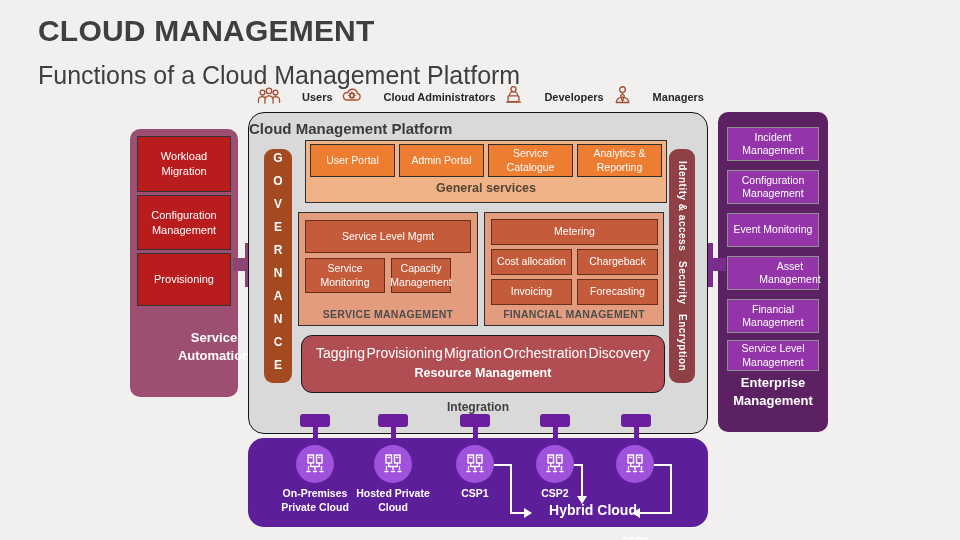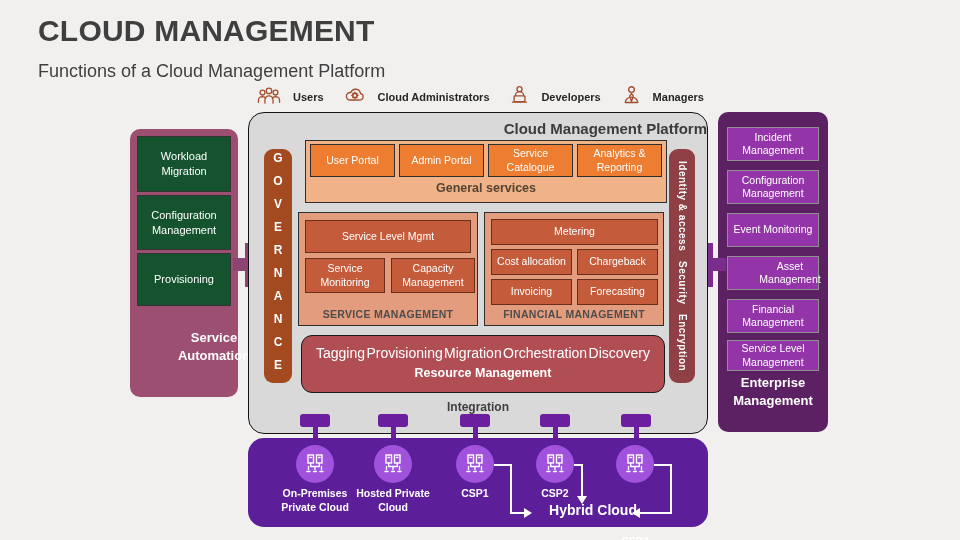--- a/index.html
+++ b/index.html
@@ -6,31 +6,31 @@
   body{
     width:960px;height:540px;position:relative;overflow:hidden;
     background:#f1f0ee;
     font-family:"Liberation Sans", sans-serif;
     -webkit-font-smoothing:antialiased;
   }
   .abs{position:absolute;}
 
   
   .slide-title{left:38px;top:14px;font-size:30px;font-weight:bold;color:#3f3f3f;letter-spacing:.2px;}
-  .slide-subtitle{left:38px;top:61px;font-size:18px;color:#3f3f3f;}
+  .slide-subtitle{left:38px;top:61px;font-size:25px;color:#3f3f3f;}
 
   
   .actors{left:252px;top:84px;width:456px;height:26px;display:flex;align-items:center;justify-content:space-between;padding:0 4px;box-sizing:border-box;}
-  .actor{display:flex;align-items:center;gap:11px;}
+  .actor{display:flex;align-items:center;gap:20px;}
   .actor svg{stroke:#a34e2e;fill:none;stroke-width:1.6;stroke-linecap:round;stroke-linejoin:round;}
   .actor-label{font-size:11px;font-weight:bold;color:#262626;}
 
   
   .platform{left:248px;top:112px;width:460px;height:322px;background:#d9d9d9;border:1.5px solid #141414;border-radius:16px;box-sizing:border-box;}
-  .platform-title{left:0;top:7px;width:100%;text-align:right;font-size:15px;font-weight:bold;color:#3b3b3b;}
+  .platform-title{left:0;top:7px;width:100%;text-align:left;font-size:15px;font-weight:bold;color:#3b3b3b;}
 
   .gov-bar{left:15px;top:36px;width:28px;height:234px;background:#a34a21;border-radius:9px;
     display:flex;align-items:center;justify-content:center;}
   .gov-text{writing-mode:vertical-rl;text-orientation:upright;color:#fff;font-size:12px;font-weight:bold;letter-spacing:9px;}
 
   .sec-bar{left:420px;top:36px;width:26px;height:234px;background:#8e4045;border-radius:9px;
     display:flex;flex-direction:column;align-items:center;justify-content:space-between;padding:12px 0;box-sizing:border-box;}
   .sec-bar span{writing-mode:vertical-rl;color:#fff;font-size:10px;font-weight:bold;letter-spacing:.5px;}
 
   .general{left:56px;top:27px;width:362px;height:63px;background:#f0b387;border:1px solid #2e2e2e;box-sizing:border-box;}
@@ -48,21 +48,21 @@
 
   .resource{left:52px;top:222px;width:364px;height:58px;background:#b04e54;border:1.5px solid #1a1a1a;border-radius:11px;box-sizing:border-box;}
   .resource-row{display:flex;justify-content:space-between;padding:9px 14px 0 14px;}
   .resource-row span{color:#fff;font-size:14px;}
   .resource-label{width:100%;text-align:center;color:#fff;font-size:12.5px;font-weight:bold;margin-top:5px;}
 
   .integration-label{left:0;top:287px;width:100%;text-align:center;font-size:12px;font-weight:bold;color:#3f3f3f;}
 
   
   .left-panel{left:130px;top:129px;width:108px;height:268px;background:#9d4f72;border-radius:10px;}
-  .lp-box{position:absolute;left:7px;width:94px;background:#14532d;border:1.5px solid #343434;box-sizing:border-box;
+  .lp-box{position:absolute;left:7px;width:94px;background:#b91c1c;border:1.5px solid #343434;box-sizing:border-box;
     display:flex;align-items:center;justify-content:center;text-align:center;color:#fff;font-size:11px;line-height:1.35;}
   .lp-label{position:absolute;left:0;top:200px;width:100%;text-align:center;color:#fff;font-size:13px;font-weight:bold;line-height:1.4;padding-left:30px;}
 
   .right-panel{left:718px;top:112px;width:110px;height:320px;background:#5c2162;border-radius:10px;}
   .rp-box{position:absolute;left:9px;width:92px;height:34px;background:#9335a8;border:1px solid #8f8f8f;box-sizing:border-box;
     display:flex;align-items:center;justify-content:center;text-align:center;color:#fff;font-size:10.5px;line-height:1.25;}
   .rp-label{position:absolute;left:0;top:262px;width:100%;text-align:center;color:#fff;font-size:13px;font-weight:bold;line-height:1.35;}
 
   
   .conn-l-bar{left:245px;top:243px;width:13px;height:44px;background:#8e4472;}
@@ -176,21 +176,21 @@
       <div class="gen-box">Admin Portal</div>
       <div class="gen-box">Service Catalogue</div>
       <div class="gen-box">Analytics &amp; Reporting</div>
     </div>
     <div class="general-label">General services</div>
   </div>
 
   <div class="abs section svc-section">
     <div class="t-box" style="left:6px;top:7px;width:166px;height:33px;">Service Level Mgmt</div>
     <div class="t-box" style="left:6px;top:45px;width:80px;height:35px;">Service Monitoring</div>
-    <div class="t-box" style="left:92px;top:45px;width:84px;height:35px;">Capacity Management</div>
+    <div class="t-box" style="left:92px;top:45px;width:60px;height:35px;">Capacity Management</div>
     <div class="section-label">SERVICE MANAGEMENT</div>
   </div>
 
   <div class="abs section fin-section">
     <div class="t-box" style="left:6px;top:6px;width:167px;height:26px;">Metering</div>
     <div class="t-box" style="left:6px;top:36px;width:81px;height:26px;">Cost allocation</div>
     <div class="t-box" style="left:92px;top:36px;width:81px;height:26px;">Chargeback</div>
     <div class="t-box" style="left:6px;top:66px;width:81px;height:26px;">Invoicing</div>
     <div class="t-box" style="left:92px;top:66px;width:81px;height:26px;">Forecasting</div>
     <div class="section-label">FINANCIAL MANAGEMENT</div>

